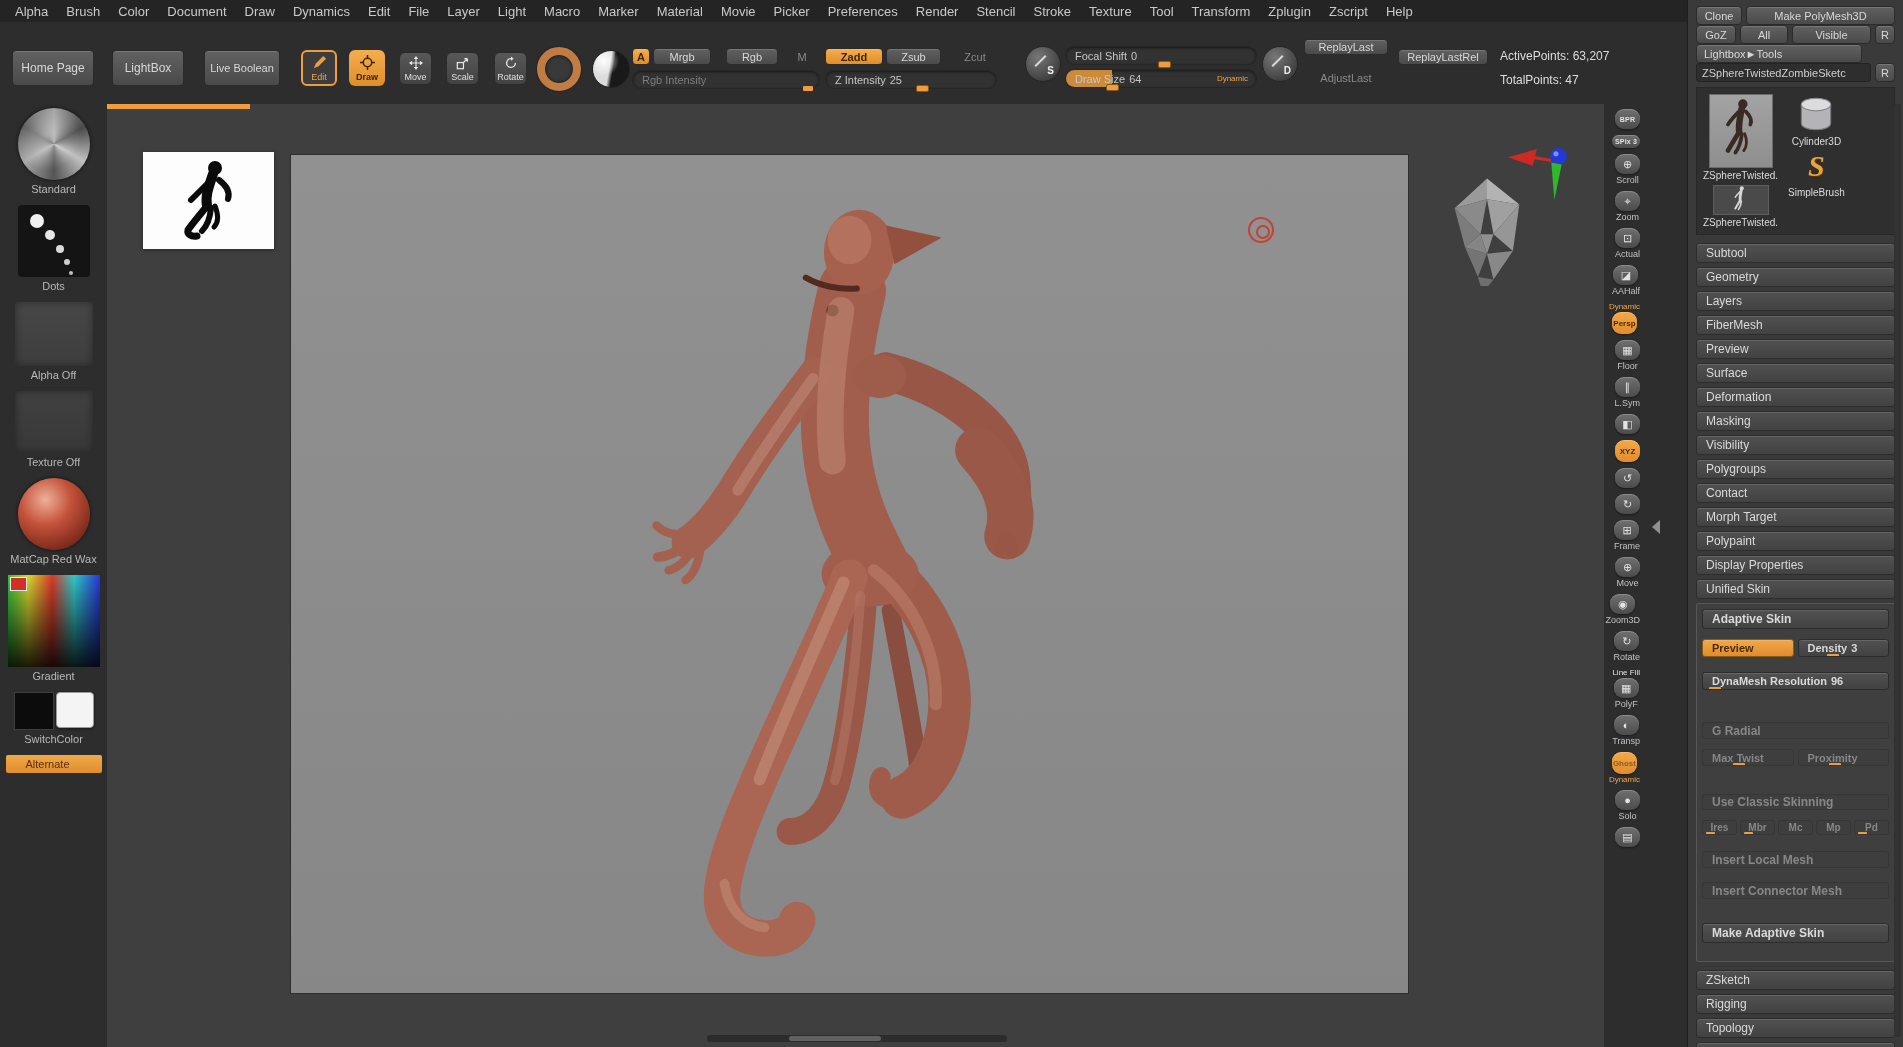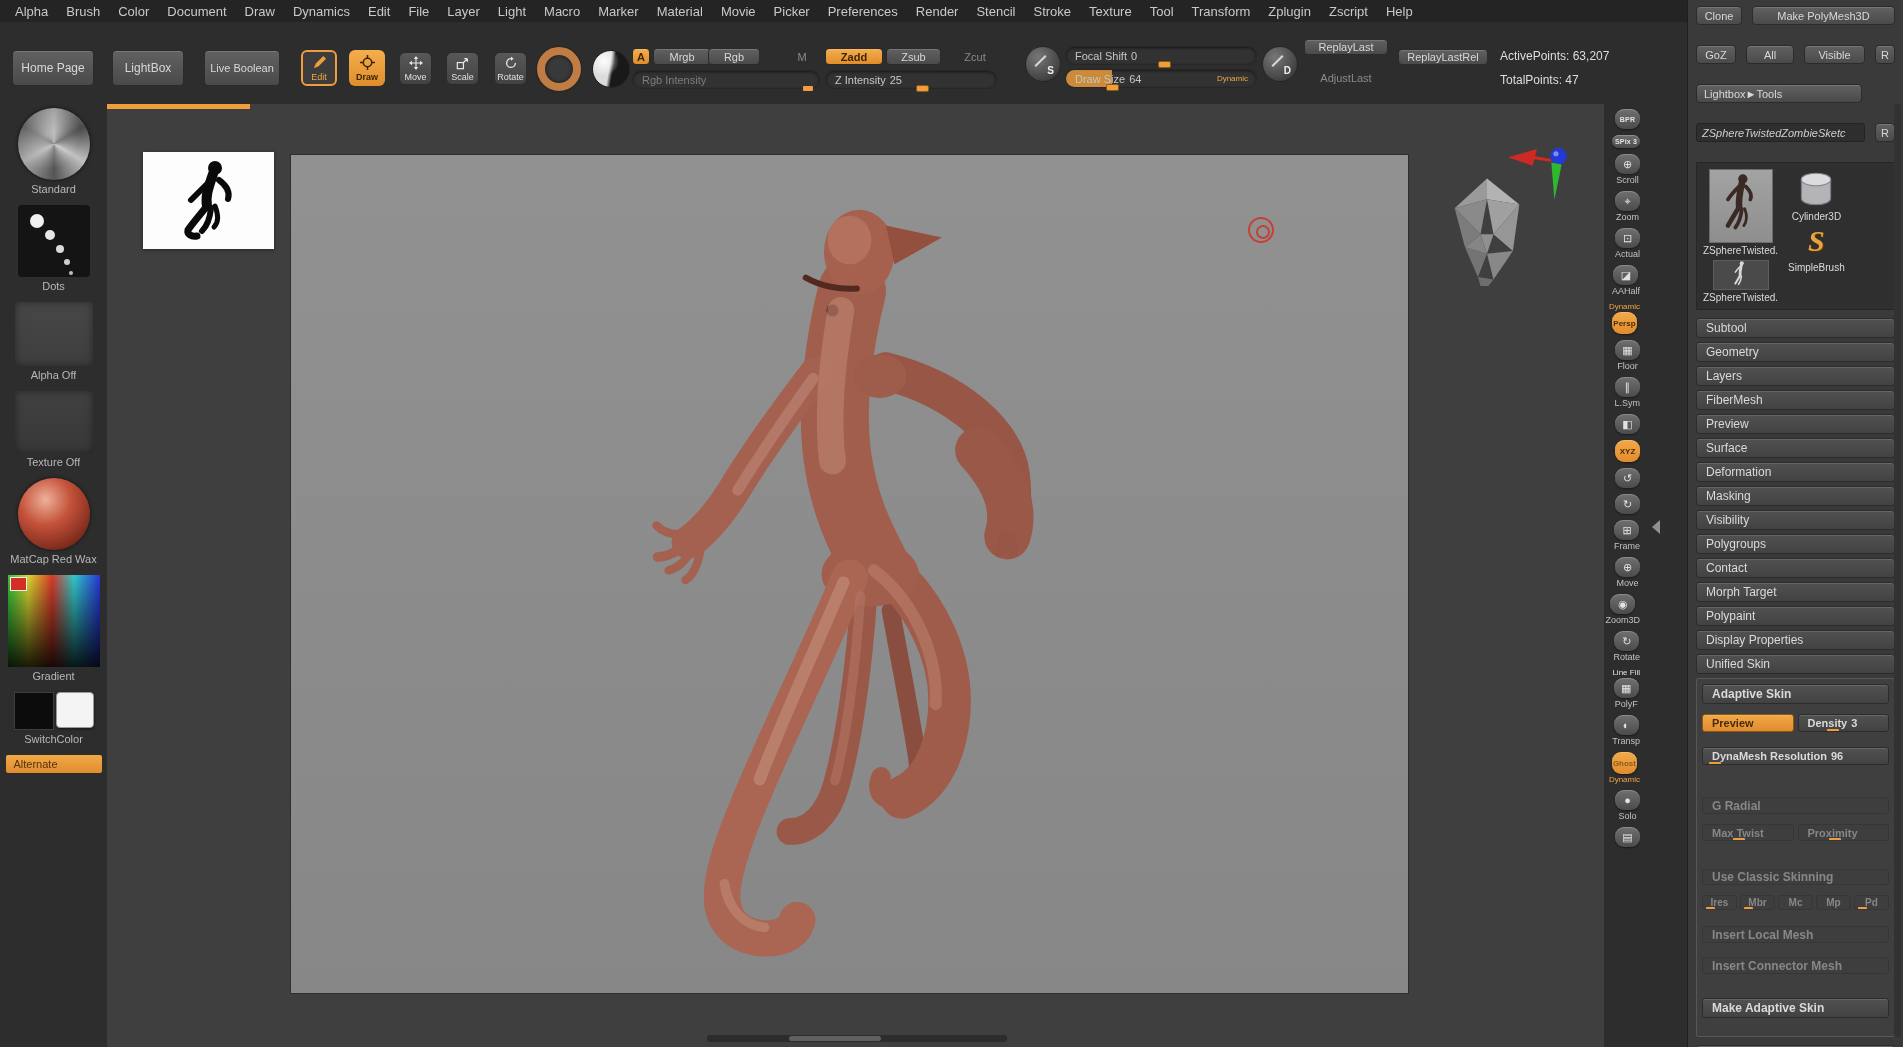--- a/index.html
+++ b/index.html
@@ -48,21 +48,21 @@
   .dots-icon{width:72px;height:72px;background:#141414;border-radius:4px;position:relative;}
   .dots-icon::before{content:"";position:absolute;left:12px;top:9px;width:14px;height:14px;border-radius:50%;background:#f0f0f0;box-shadow:13px 14px 0 -2px #e6e6e6,23px 28px 0 -3px #dadada,30px 41px 0 -4px #cecece,34px 52px 0 -5px #c0c0c0;}
   .alpha-off{width:78px;height:64px;background:linear-gradient(#474747,#3e3e3e);border-radius:3px;box-shadow:inset 0 0 8px rgba(0,0,0,.4);}
   .texture-off{width:78px;height:62px;background:linear-gradient(#414141,#383838);border-radius:3px;box-shadow:inset 0 0 8px rgba(0,0,0,.4);}
   .matcap-sph{width:72px;height:72px;border-radius:50%;background:radial-gradient(circle at 38% 30%,#eeb09a 0%,#c4523a 38%,#7e2a1c 76%,#561a10 100%);box-shadow:0 0 4px rgba(0,0,0,.6);}
   .grad-widget{width:92px;height:92px;position:relative;background:linear-gradient(to bottom,rgba(0,0,0,0) 0%,rgba(0,0,0,.88) 100%),linear-gradient(to right,#35c43a 0%,#d8d831 22%,#d83a2a 48%,#30c8c8 72%,#2a35d8 100%);}
   .grad-widget::after{content:"";position:absolute;left:2px;top:2px;width:15px;height:12px;background:#d03025;border:1px solid #eee;}
   .switch-wrap{display:flex;align-items:flex-start;}
   .sw-black{width:40px;height:38px;background:#0c0c0c;border:1px solid #3e3e3e;}
   .sw-white{width:38px;height:36px;background:#f4f4f4;border:1px solid #9a9a9a;border-radius:4px;margin-left:2px;box-shadow:0 1px 3px rgba(0,0,0,.5);}
-  .alt-btn{width:96px;height:18px;background:linear-gradient(#f2a947,#e08c2e);color:#55320a;font-size:11px;display:flex;align-items:center;padding-left:8px;border-radius:2px;}
+  .alt-btn{width:96px;height:18px;background:linear-gradient(#f2a947,#e08c2e);color:#55320a;font-size:11px;display:flex;align-items:center;padding-left:20px;border-radius:2px;}
 
   
   .canvas-region{position:absolute;left:107px;top:104px;width:1497px;height:943px;background:#3f3f3f;}
   .progress-strip{position:absolute;left:0;top:0;width:143px;height:5px;background:#ef9d3d;}
   .document{position:absolute;left:184px;top:51px;width:1117px;height:838px;background:linear-gradient(#919191,#878787);box-shadow:0 0 0 1px rgba(0,0,0,.25);}
   .thumb{position:absolute;left:36px;top:48px;width:131px;height:97px;background:#fdfdfd;box-shadow:0 1px 4px rgba(0,0,0,.4);}
   .figure-svg{position:absolute;left:184px;top:51px;width:1117px;height:838px;pointer-events:none;}
   .gizmo{position:absolute;left:1398px;top:42px;width:74px;height:62px;}
   .headprev{position:absolute;left:1334px;top:72px;width:92px;height:110px;}
   .redring{position:absolute;left:1141px;top:113px;width:26px;height:26px;border:2px solid #c44136;border-radius:50%;}
@@ -83,23 +83,23 @@
   .g-scroll::before{content:"⊕";} .g-zoom::before{content:"⌖";} .g-actual::before{content:"⊡";}
   .g-aahalf::before{content:"◪";} .g-floor::before{content:"▦";} .g-lsym::before{content:"∥";}
   .g-cam::before{content:"◧";} .g-ccw::before{content:"↺";} .g-cw::before{content:"↻";}
   .g-frame::before{content:"⊞";} .g-move::before{content:"⊕";} .g-zoom3d::before{content:"◉";}
   .g-rot::before{content:"↻";} .g-poly::before{content:"▦";} .g-transp::before{content:"◐";}
   .g-solo::before{content:"●";} .g-xpose::before{content:"▤";}
   .panel-arrow{position:absolute;left:1652px;top:520px;width:0;height:0;border-top:7px solid transparent;border-bottom:7px solid transparent;border-right:8px solid #909090;}
 
   
   .tool-panel{position:absolute;left:1687px;top:0;width:216px;height:1047px;background:#3a3a3a;padding:6px 8px;border-left:1px solid #1f1f1f;}
-  .tp-row{display:flex;gap:10px;margin-bottom:20px;align-items:center;}
+  .tp-row{display:flex;gap:4px;margin-bottom:0;align-items:center;}
   .tp-row .btn{height:19px;font-size:11px;}
-  .namefield{height:19px;background:#2e2e2e;border:1px solid #232323;border-radius:3px;color:#cfcfcf;font-size:11px;display:flex;align-items:center;padding:0 5px;overflow:hidden;white-space:nowrap;flex:1;font-style:italic;}
+  .namefield{height:19px;background:#2e2e2e;border:1px solid #232323;border-radius:3px;color:#cfcfcf;font-size:11px;display:flex;align-items:center;padding:0 5px;overflow:hidden;white-space:nowrap;flex:1;}
   .tp-thumbs{background:#2f2f2f;border:1px solid #272727;margin:5px 0 8px;padding:6px;display:flex;gap:10px;}
   .tp-col{display:flex;flex-direction:column;align-items:center;}
   .tile-big{width:64px;height:74px;background:linear-gradient(#a3a3a3,#8e8e8e);border:1px solid #6b6b6b;display:flex;align-items:center;justify-content:center;}
   .tile-small{width:56px;height:30px;background:#4a4a4a;border:1px solid #5d5d5d;margin-top:4px;display:flex;align-items:center;justify-content:center;overflow:hidden;}
   .tp-tile-label{font-size:10px;color:#dcdcdc;margin-top:2px;white-space:nowrap;overflow:hidden;max-width:92px;}
   .cylwrap{width:56px;height:40px;display:flex;align-items:center;justify-content:center;}
   .s-glyph{font-family:"Liberation Serif",serif;font-size:30px;font-weight:bold;font-style:italic;color:#e8a33c;text-shadow:1px 1px 1px #5a3a08;line-height:34px;}
   .bar{height:20px;background:linear-gradient(#515151,#424242);border:1px solid #2c2c2c;border-radius:3px;box-shadow:inset 0 1px 0 rgba(255,255,255,.12);font-size:12px;color:#dadada;display:flex;align-items:center;gap:4px;padding:0 9px;margin-bottom:4px;white-space:nowrap;overflow:hidden;cursor:default;}
   .bar.dim{background:#3e3e3e;border-color:#363636;box-shadow:none;color:#878787;}
   .bar.orange{background:linear-gradient(#f2a947,#e08c2e);border-color:#8a5a14;color:#4a2b08;font-weight:bold;}
@@ -184,21 +184,21 @@
           <path d="M8,0.5 L11,3 L8,5.5 Z" fill="#e6e6e6"></path>
         </svg>
       <span>Rotate</span>
     </div>
 
     <div class="strokering"></div>
     <div class="matsphere"></div>
 
     <div class="btn chip orange" style="left:632px;top:26px;width:18px;">A</div>
     <div class="btn chip" style="left:653px;top:26px;width:58px;">Mrgb</div>
-    <div class="btn chip" style="left:708px;top:26px;width:52px;">Rgb</div>
+    <div class="btn chip" style="left:726px;top:26px;width:52px;">Rgb</div>
     <div class="flatdim chip" style="left:792px;top:26px;width:20px;">M</div>
     <div class="btn chip orange" style="left:825px;top:26px;width:58px;">Zadd</div>
     <div class="btn chip" style="left:886px;top:26px;width:55px;">Zsub</div>
     <div class="flatdim chip" style="left:953px;top:26px;width:44px;">Zcut</div>
 
     <div class="sliderbar dim" style="left:632px;top:48px;width:188px;height:19px;">
       <span>Rgb Intensity</span>
       <span class="smalltick" style="right:6px;"></span>
     </div>
     <div class="sliderbar" style="left:825px;top:48px;width:172px;height:19px;">

